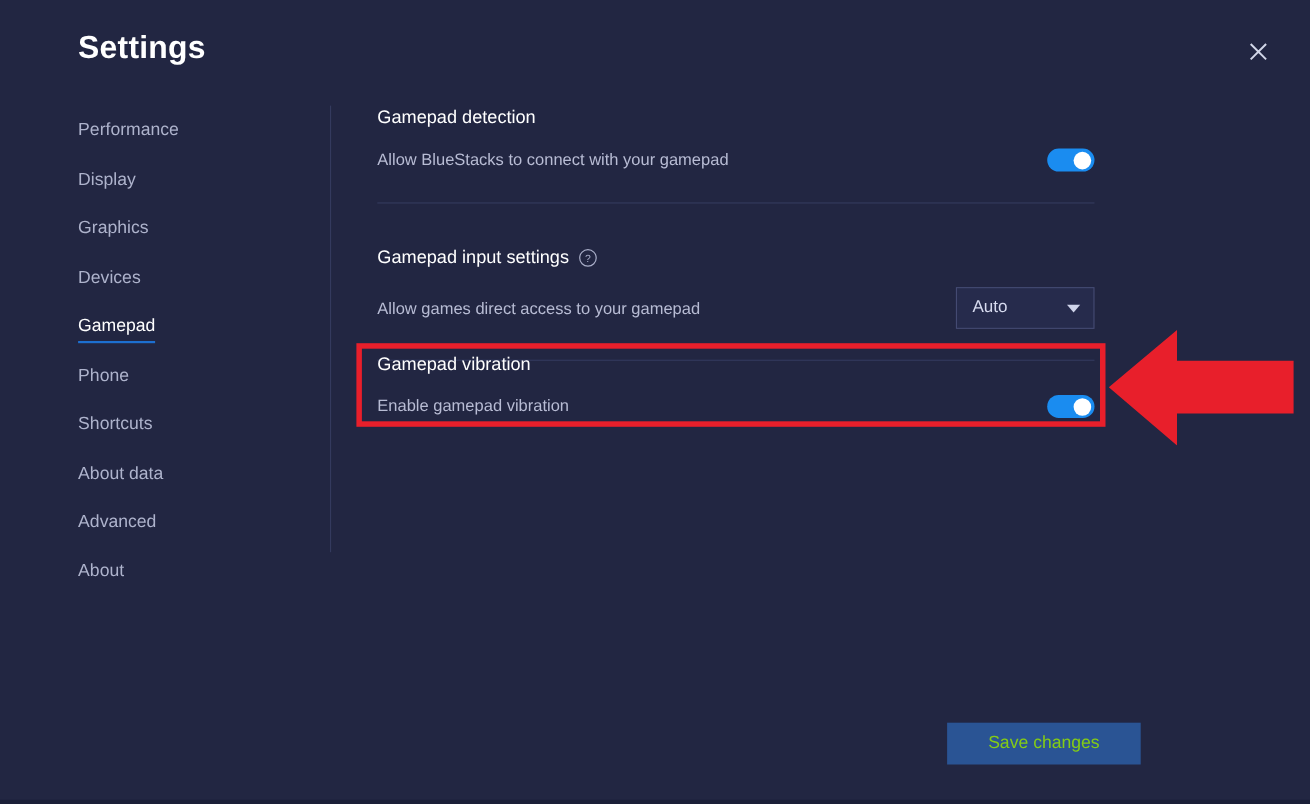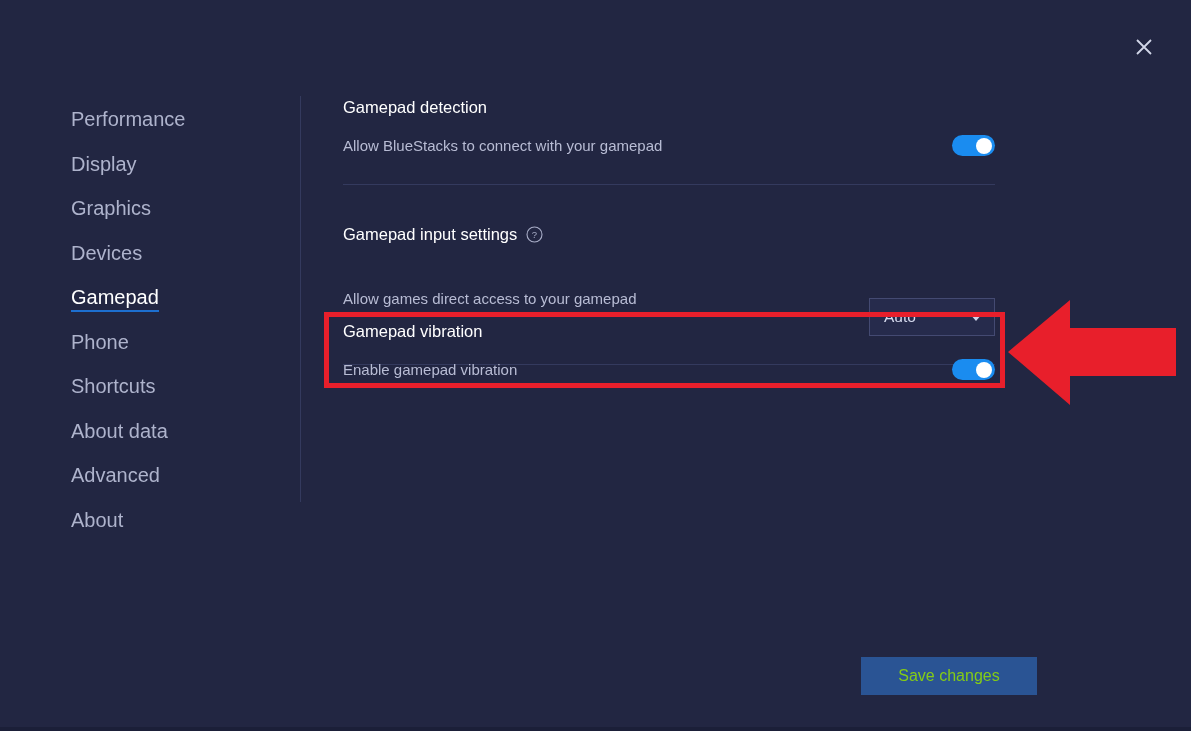--- a/index.html
+++ b/index.html
@@ -27,21 +27,21 @@
     letter-spacing:0.2px;
   }
 
   
   .sidebar {
     position:absolute; left:71px; top:108px;
     width:210px;
   }
   .sidebar-item {
     position:relative;
-    font-size:20px;
+    font-size:16px;
     color:#aeb3cc;
     padding:0 0 0 0;
     margin-bottom:22.5px;
     line-height:22px;
     display:inline-block;
     width:auto;
     cursor:pointer;
   }
   .sidebar-row { display:block; }
   .sidebar-item.active { color:#ffffff; }
@@ -85,21 +85,20 @@
   }
 
   
   .select {
     width:126px; height:38px;
     border:1px solid #444a72;
     background:#262b4c;
     display:flex; align-items:center; justify-content:space-between;
     padding:0 12px 0 14px;
     cursor:pointer;
-    margin-top:37px;
   }
   .select-value { font-size:15.5px; color:#d7dbef; }
   .caret {
     width:0; height:0;
     border-left:6px solid transparent;
     border-right:6px solid transparent;
     border-top:7px solid #cfd4ea;
   }
 
   
@@ -137,20 +136,21 @@
 <body>
 
 <div class="window">
 
   <div class="close-btn">
     <svg width="20" height="20" viewBox="0 0 20 20">
       <path d="M3 3 L17 17 M17 3 L3 17" stroke="#d2d6e8" stroke-width="1.8" fill="none"></path>
     </svg>
   </div>
 
+  <div class="page-title">Settings</div>
 
   <div class="sidebar">
     <div class="sidebar-row"><span class="sidebar-item"><span>Performance</span></span></div>
     <div class="sidebar-row"><span class="sidebar-item"><span>Display</span></span></div>
     <div class="sidebar-row"><span class="sidebar-item"><span>Graphics</span></span></div>
     <div class="sidebar-row"><span class="sidebar-item"><span>Devices</span></span></div>
     <div class="sidebar-row"><span class="sidebar-item active"><span>Gamepad</span><span class="underline"></span></span></div>
     <div class="sidebar-row"><span class="sidebar-item"><span>Phone</span></span></div>
     <div class="sidebar-row"><span class="sidebar-item"><span>Shortcuts</span></span></div>
     <div class="sidebar-row"><span class="sidebar-item"><span>About data</span></span></div>

